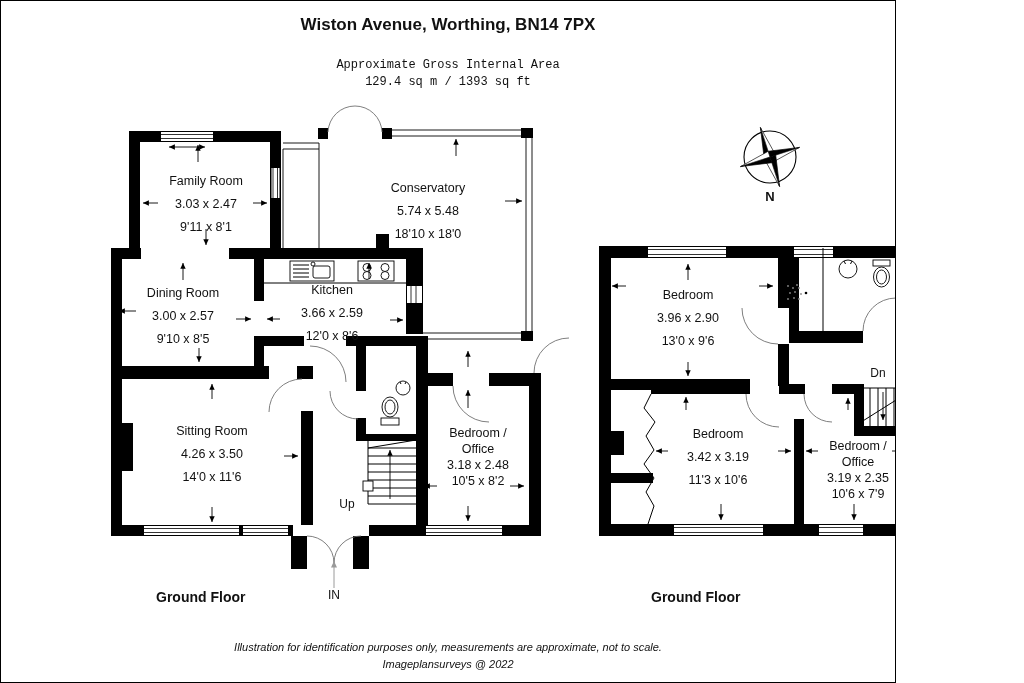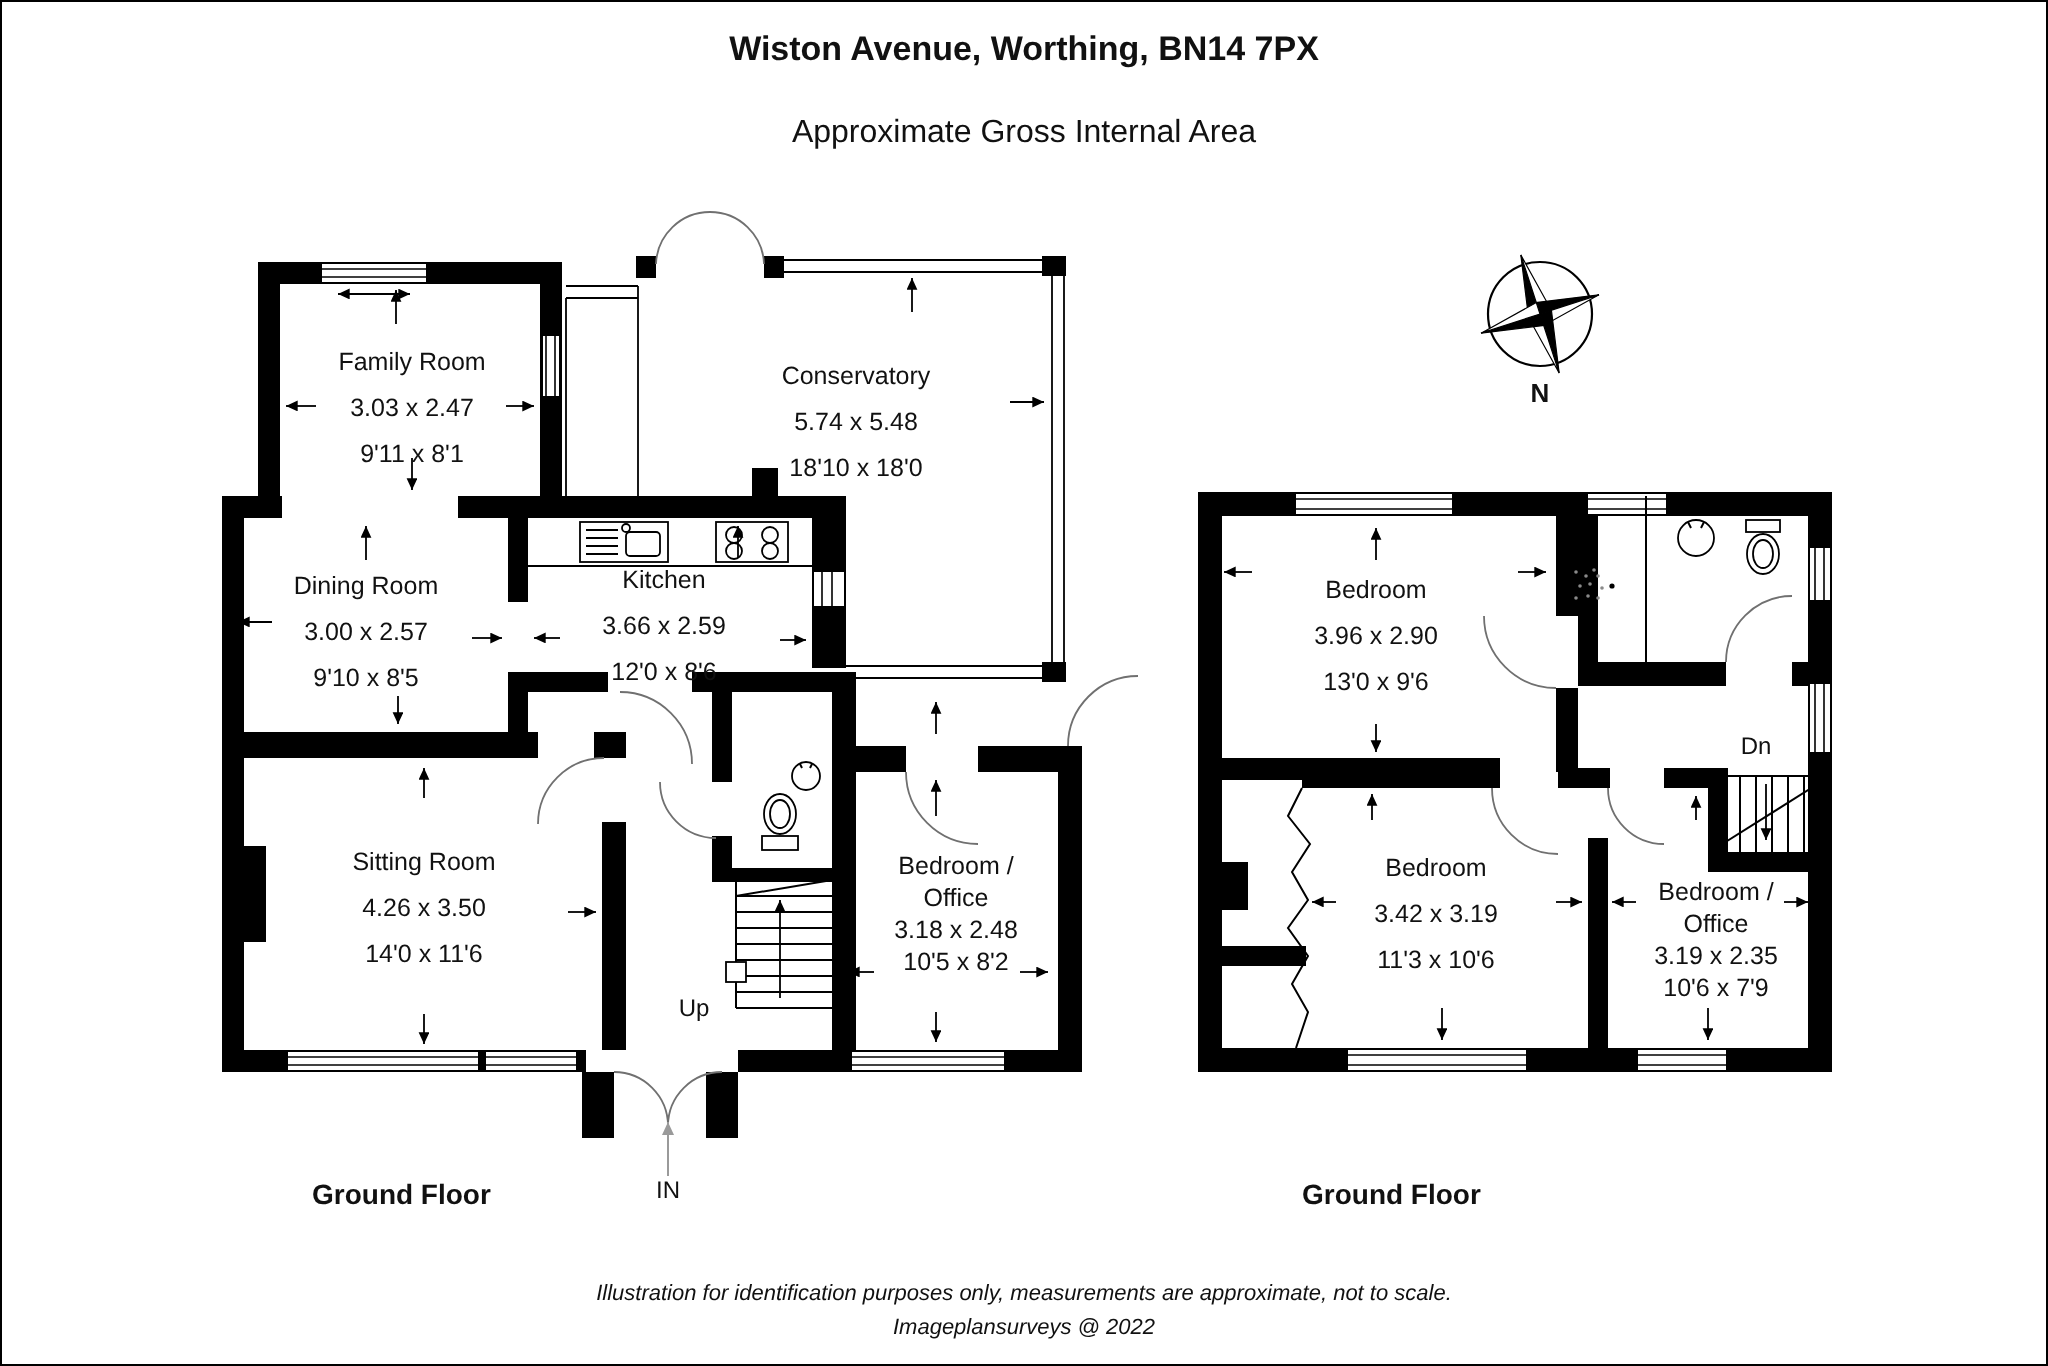--- a/index.html
+++ b/index.html
@@ -1,21 +1,21 @@
 <!DOCTYPE html>
 <html><head>
 <meta charset="utf-8">
 <style>
   html,body{margin:0;padding:0;background:#fff;}
-  .page{position:relative;width:1024px;height:683px;background:#fff;border:1px solid #000;
+  .page{position:relative;width:896px;height:683px;background:#fff;border:1px solid #000;
         box-sizing:border-box;font-family:"Liberation Sans",sans-serif;color:#111;overflow:hidden;}
   .abs{position:absolute;}
   .ctr{left:0;right:0;text-align:center;}
   .title{font-size:17px;font-weight:bold;}
-  .sub{font-size:16px;}
+  .sub{font-size:12px;font-family:Liberation Mono, monospace;}
   .floorlbl{font-size:14px;font-weight:bold;margin-left:48px;}
   .foot{font-size:11px;font-style:italic;}
   svg.plan{position:absolute;}
   .rtxt{font-size:12.5px;fill:#111;text-anchor:middle;font-family:"Liberation Sans",sans-serif;}
   .stxt{font-size:12px;fill:#111;text-anchor:middle;font-family:"Liberation Sans",sans-serif;}
   .wall{fill:#000;}
   .thin{stroke:#000;stroke-width:1;fill:none;}
   .glass{stroke:#000;stroke-width:0.9;fill:none;}
   .arcp{stroke:#707070;stroke-width:0.9;fill:none;}
   .dim{stroke:#000;stroke-width:0.9;}
@@ -23,20 +23,21 @@
   .winl{stroke:#000;stroke-width:0.8;}
   .fix{stroke:#000;stroke-width:0.9;fill:#fff;}
 </style>
 </head>
 <body>
 
 <div class="page">
 
   <div class="abs ctr title" style="top:14px">Wiston Avenue, Worthing, BN14 7PX</div>
   <div class="abs ctr sub" style="top:57px">Approximate Gross Internal Area</div>
+  <div class="abs ctr sub" style="top:74px">129.4 sq m / 1393 sq ft</div>
 
   <svg class="plan" style="left:105px;top:95px" width="480" height="505" viewBox="0 0 480 505">
     <defs>
       <marker id="ahG" markerWidth="8" markerHeight="7" refX="6.5" refY="3" orient="auto">
         <path d="M0,0 L6.5,3 L0,6 Z" fill="#000"></path>
       </marker>
       <marker id="ahGy" markerWidth="8" markerHeight="7" refX="6.5" refY="3" orient="auto">
         <path d="M0,0 L6.5,3 L0,6 Z" fill="#9a9a9a"></path>
       </marker>
     </defs>

